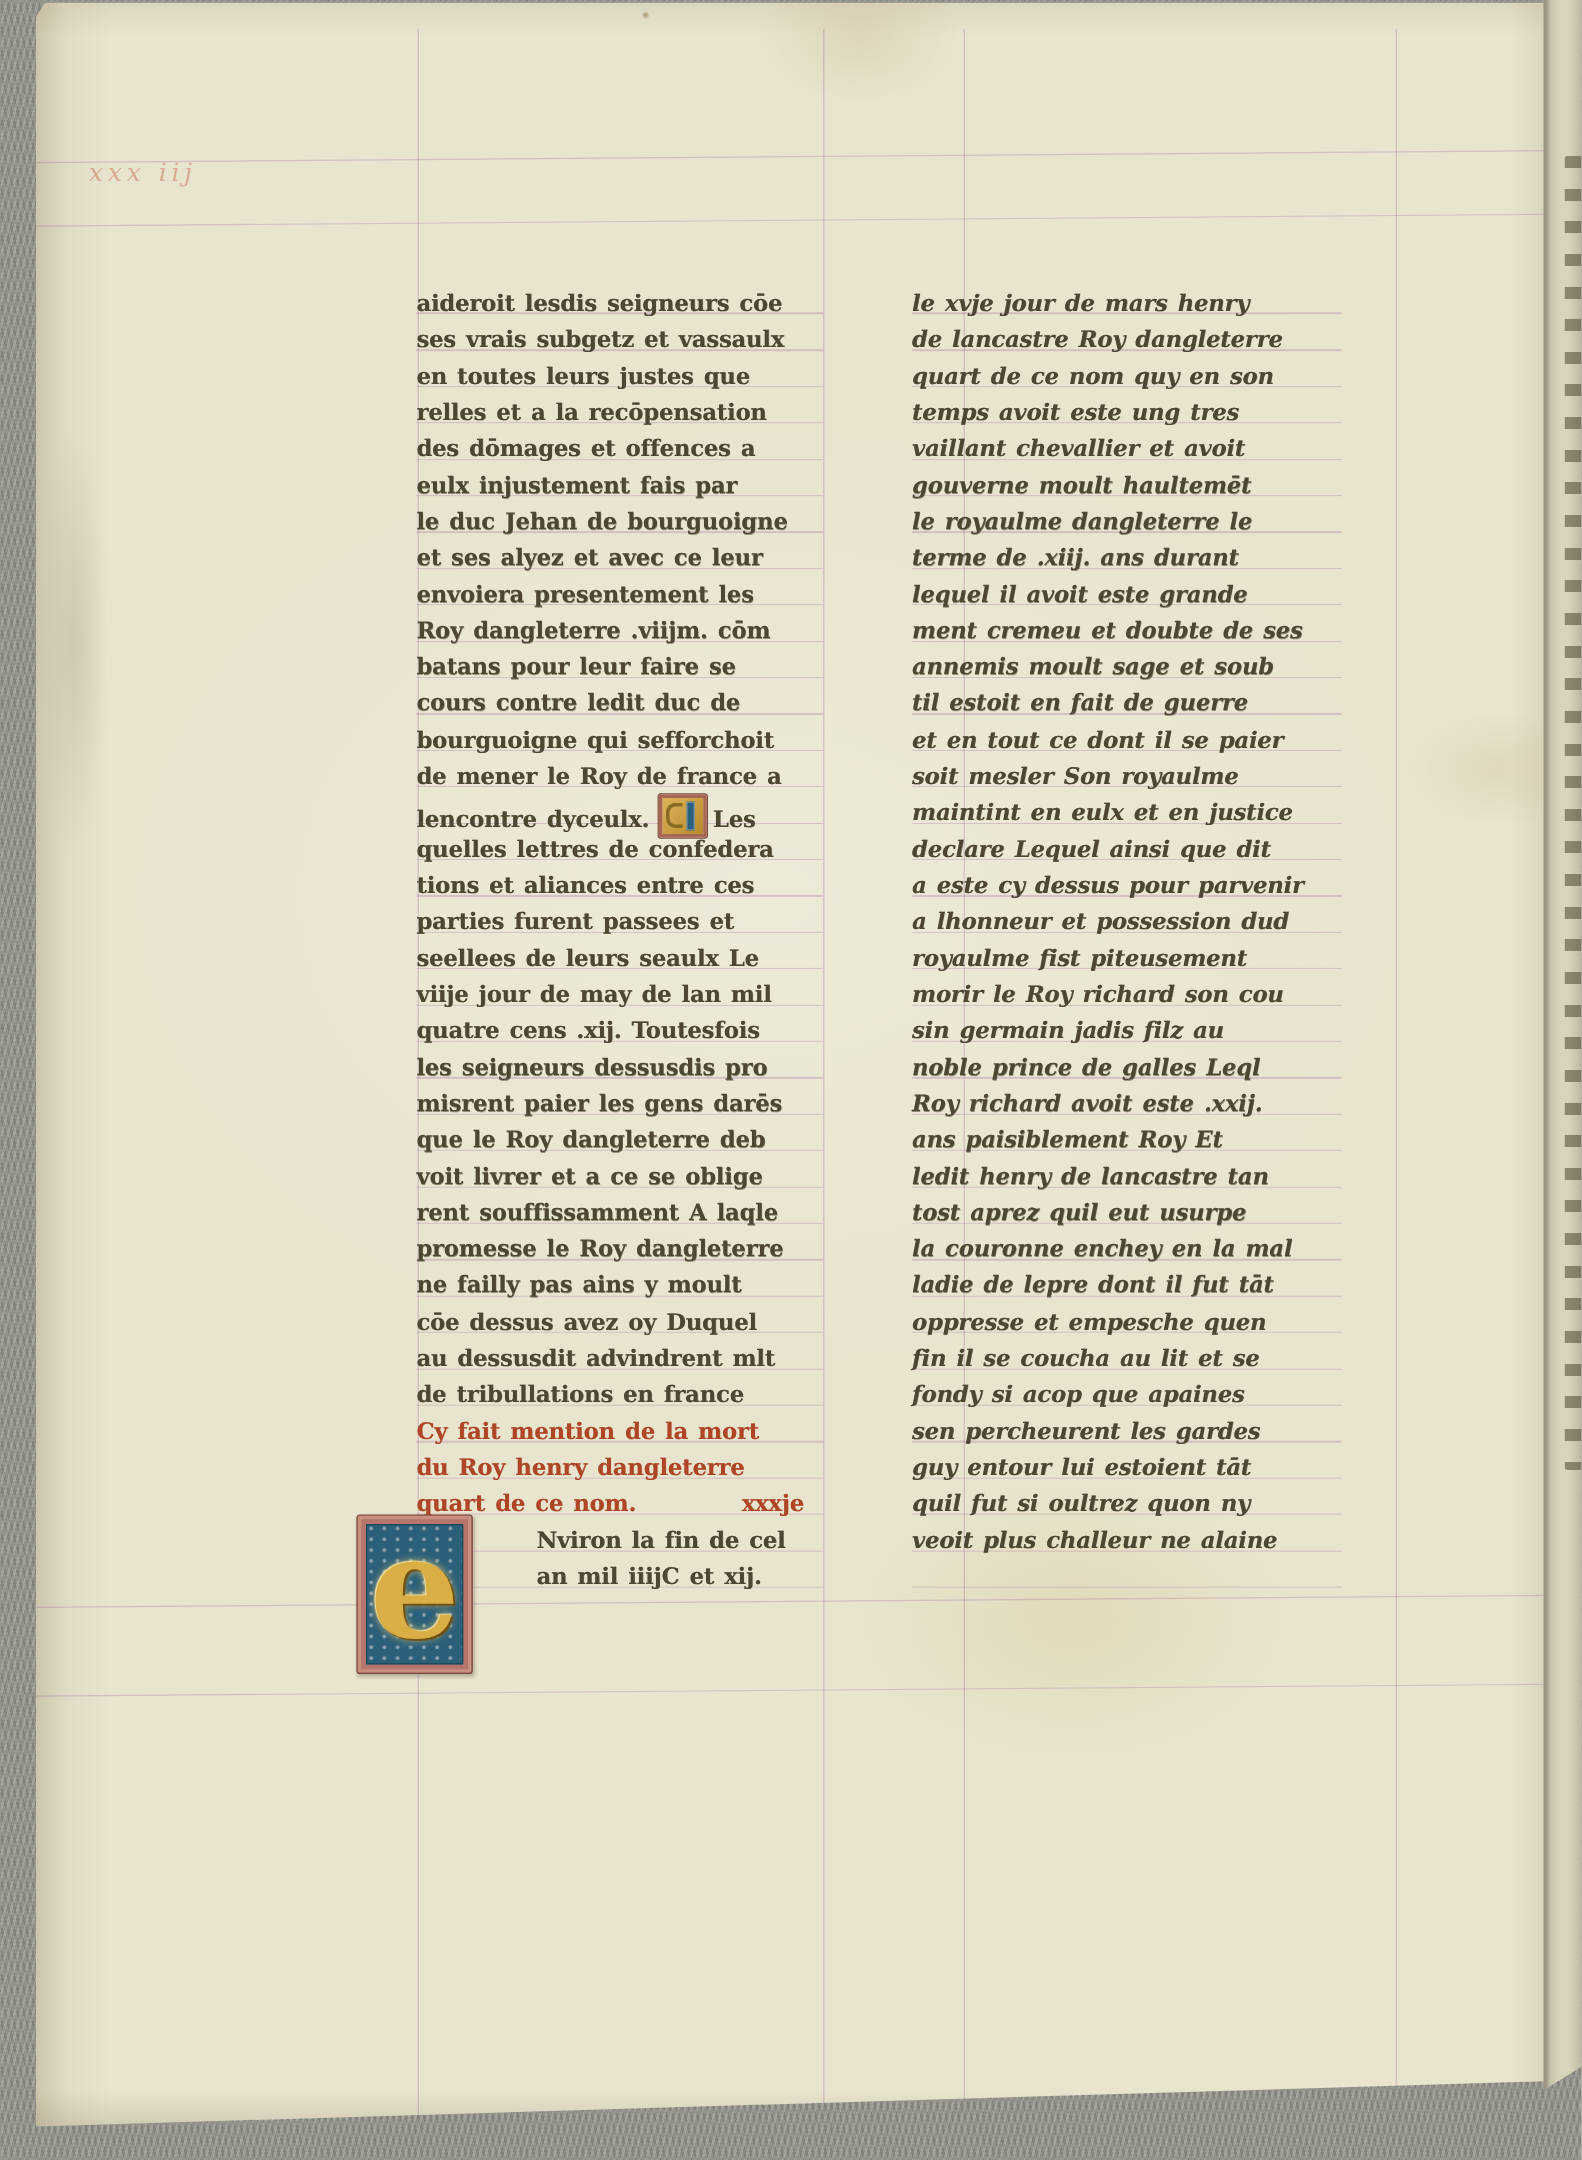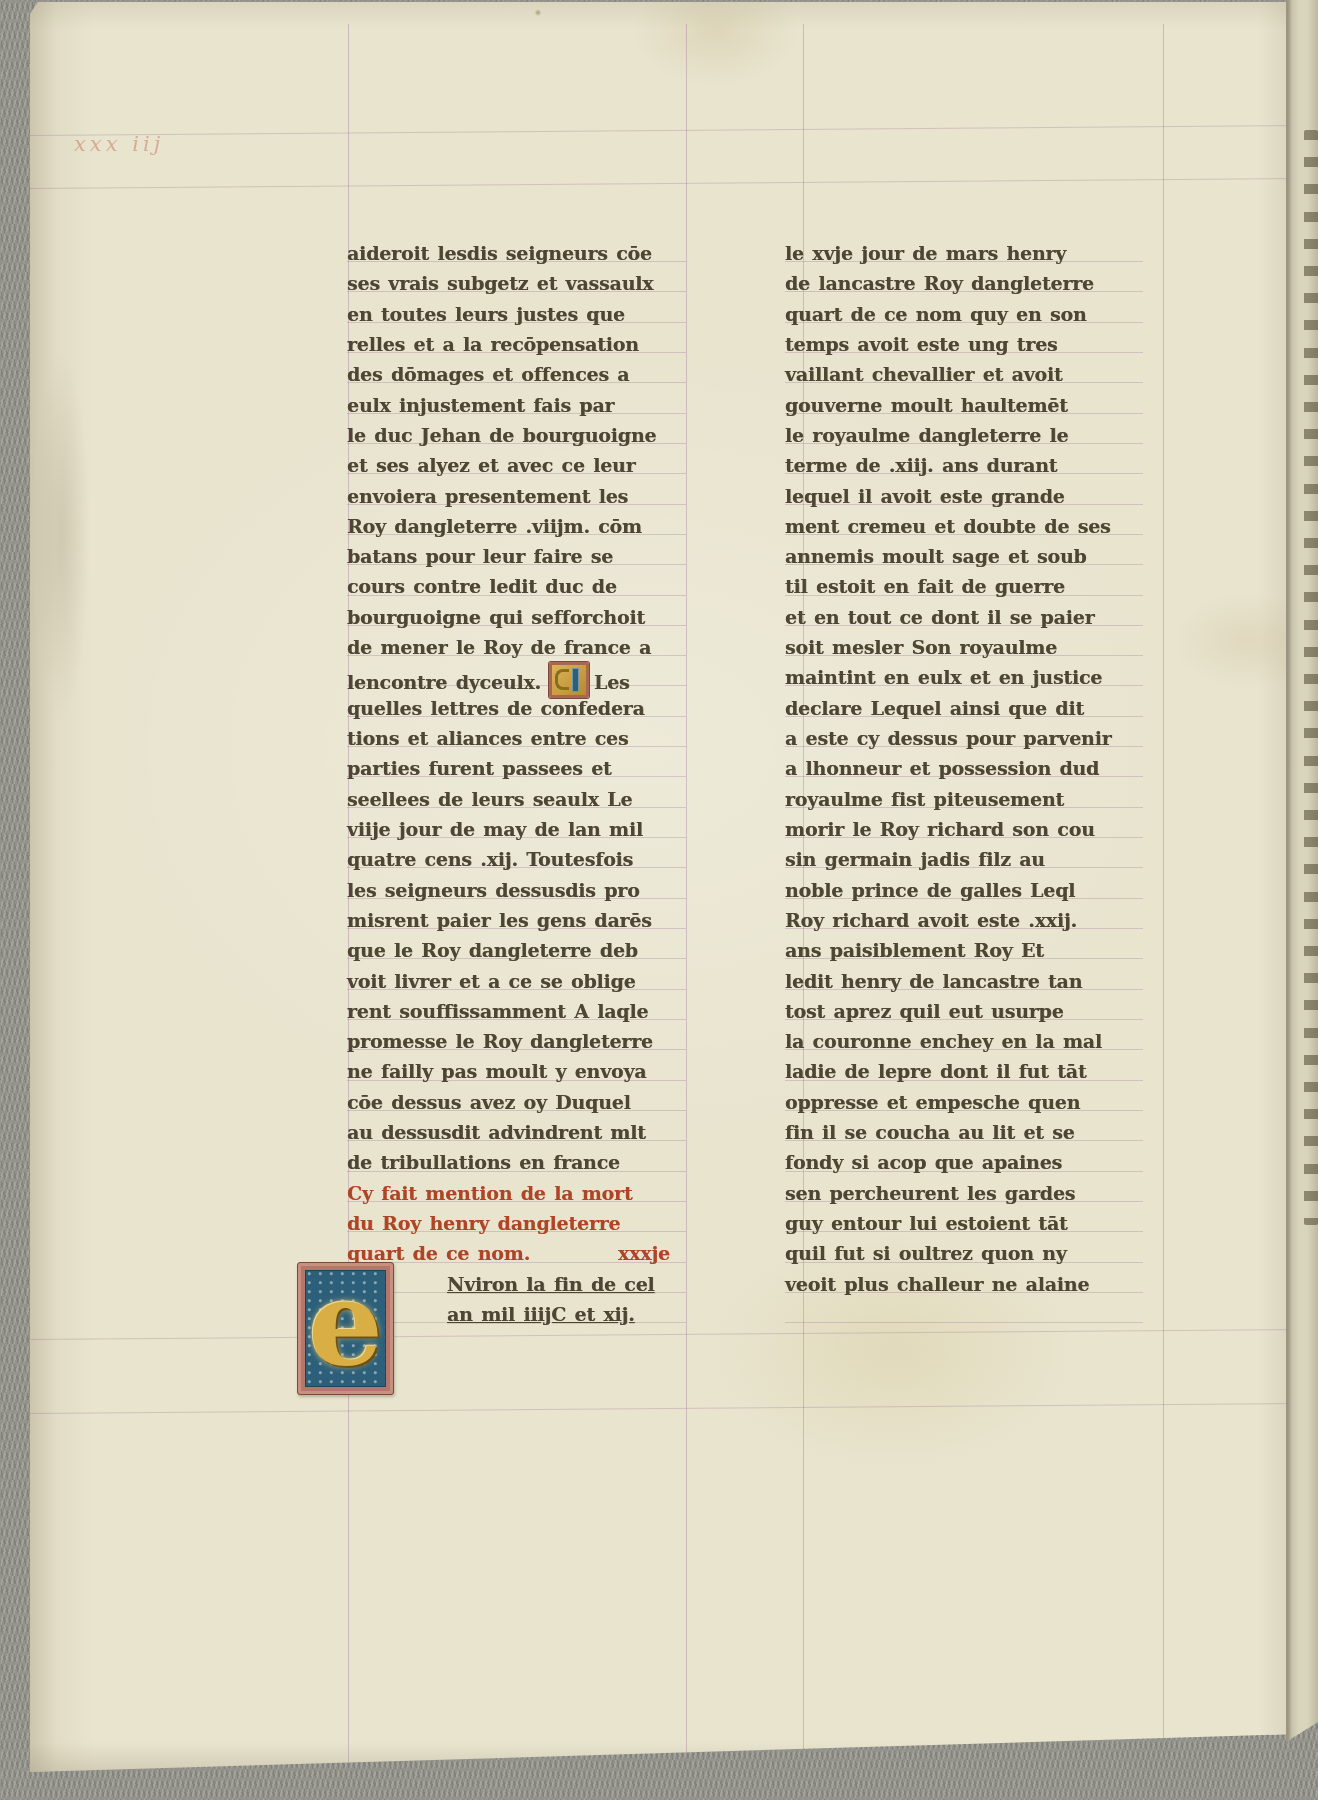--- a/index.html
+++ b/index.html
@@ -46,24 +46,24 @@
   .col{
     position:absolute;top:236px;
     font:bold 19px/30.32px "DejaVu Serif",serif;
     color:#4d4633;letter-spacing:-0.2px;word-spacing:2px;
     text-shadow:0.3px 0.3px 0.4px rgba(77,70,51,0.55);
     background-image:repeating-linear-gradient(to bottom,
        rgba(160,105,155,0.30) 0 1px, transparent 1px 30.32px);
     background-position:0 23px;
   }
   #col-left{left:317px;width:339px;height:1092px;}
-  #col-right{left:755px;width:358px;height:1092px;}
+  #col-right{left:730px;width:358px;height:1092px;font-style:italic;}
   .tline{height:30.32px;white-space:nowrap;}
   .tline.rubric{color:#ae4527;text-shadow:0.3px 0.3px 0.4px rgba(174,69,39,0.5);}
-  .tline.indent{padding-left:100px;text-decoration:underline;}
+  .tline.indent{padding-left:100px;}
   .tline.flexline{display:flex;align-items:flex-end;}
   .rnum{margin-left:auto;margin-right:16px;}
 
   
   .champ{
     display:inline-block;width:34px;height:30px;position:relative;
     background:linear-gradient(135deg,#dcb558,#b98930);
     border:3px solid #a86753;border-radius:2px;
     box-shadow:0 0 0 1px #7e4a3c;
     vertical-align:-9px;margin:0 5px 0 8px;
@@ -156,21 +156,21 @@
       <div class="tline">parties furent passees et</div>
       <div class="tline">seellees de leurs seaulx Le</div>
       <div class="tline">viije jour de may de lan mil</div>
       <div class="tline">quatre cens .xij. Toutesfois</div>
       <div class="tline">les seigneurs dessusdis pro</div>
       <div class="tline">misrent paier les gens darēs</div>
       <div class="tline">que le Roy dangleterre deb</div>
       <div class="tline">voit livrer et a ce se oblige</div>
       <div class="tline">rent souffissamment A laqle</div>
       <div class="tline">promesse le Roy dangleterre</div>
-      <div class="tline">ne failly pas moult y envoya</div>
+      <div class="tline">ne failly pas ains y moult</div>
       <div class="tline">cōe dessus avez oy Duquel</div>
       <div class="tline">au dessusdit advindrent mlt</div>
       <div class="tline">de tribullations en france</div>
       <div class="tline rubric">Cy fait mention de la mort</div>
       <div class="tline rubric">du Roy henry dangleterre</div>
       <div class="tline rubric flexline">
         <span>quart de ce nom.</span>
         <span class="rnum">xxxje</span>
       </div>
       <div class="tline indent">Nviron la fin de cel</div>

